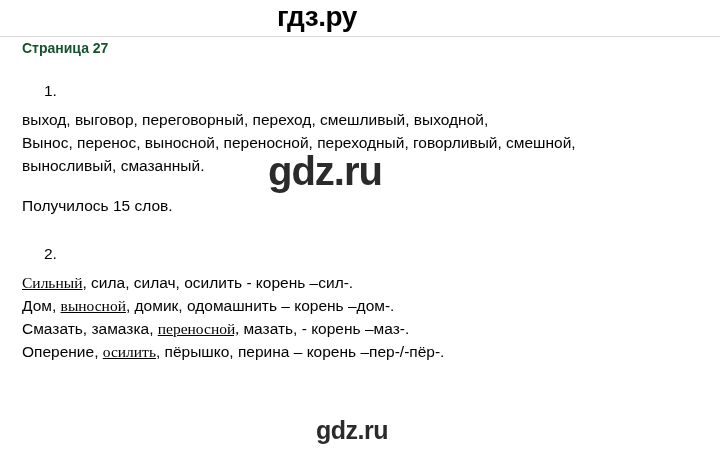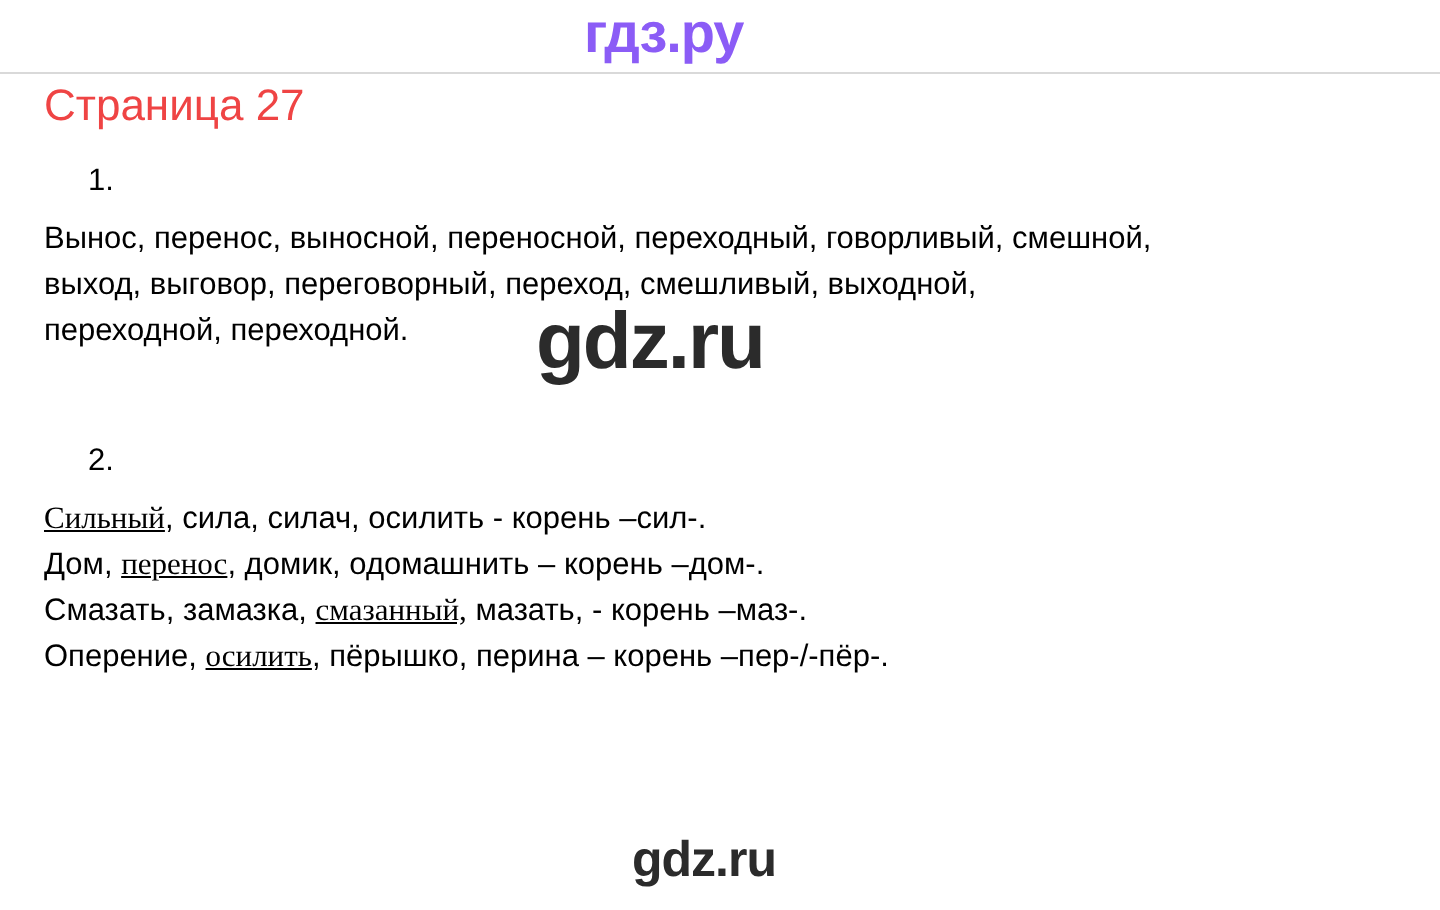--- a/index.html
+++ b/index.html
@@ -13,43 +13,44 @@
     font-family: "Liberation Sans", sans-serif;
     color: #000000;
     position: relative;
     overflow: hidden;
   }
 
   
   .top-logo {
     position: absolute;
     top: 0px;
-    left: 292px;
+    left: 277px;
     font-size: 28px;
     font-weight: bold;
     letter-spacing: -0.5px;
-    color: #8b5cf6;
+    color: #000000;
     line-height: 34px;
   }
   .hr-top {
     position: absolute;
     top: 36px;
     left: 0;
     width: 720px;
     height: 1px;
     background: #d9d9d9;
   }
 
   
   .page-title {
     position: absolute;
     top: 40px;
     left: 22px;
-    font-size: 22px;
-    color: #ef4444;
+    font-size: 14px;
+    color: #14532d;
+    font-weight: bold;
   }
 
   
   .content {
     position: absolute;
     top: 80px;
     left: 22px;
     width: 690px;
   }
 
@@ -99,32 +100,33 @@
 
 <div class="top-logo">гдз.ру</div>
 <div class="hr-top"></div>
 
 <div class="page-title">Страница 27</div>
 
 <div class="content">
 
   <div class="task-num">1.</div>
 
+  <p class="para">выход, выговор, переговорный, переход, смешливый, выходной,</p>
   <p class="para">Вынос, перенос, выносной, переносной, переходный, говорливый, смешной,</p>
-  <p class="para">выход, выговор, переговорный, переход, смешливый, выходной,</p>
-  <p class="para">переходной, переходной.</p>
+  <p class="para">выносливый, смазанный.</p>
 
   <div class="spacer-sm"></div>
 
+  <p class="para">Получилось 15 слов.</p>
 
   <div class="spacer-md"></div>
 
   <div class="task-num">2.</div>
 
   <p class="para"><span class="u">Сильный</span>, сила, силач, осилить  - корень –сил-.</p>
-  <p class="para">Дом, <span class="u">перенос</span>, домик, одомашнить – корень –дом-.</p>
-  <p class="para">Смазать, замазка, <span class="u">смазанный,</span> мазать, - корень –маз-.</p>
+  <p class="para">Дом, <span class="u">выносной</span>, домик, одомашнить – корень –дом-.</p>
+  <p class="para">Смазать, замазка, <span class="u">переносной,</span> мазать, - корень –маз-.</p>
   <p class="para">Оперение, <span class="u">осилить</span>, пёрышко, перина – корень –пер-/-пёр-.</p>
 
 </div>
 
 <div class="watermark-mid">gdz.ru</div>
 <div class="watermark-bottom">gdz.ru</div>
 
 </body></html>

